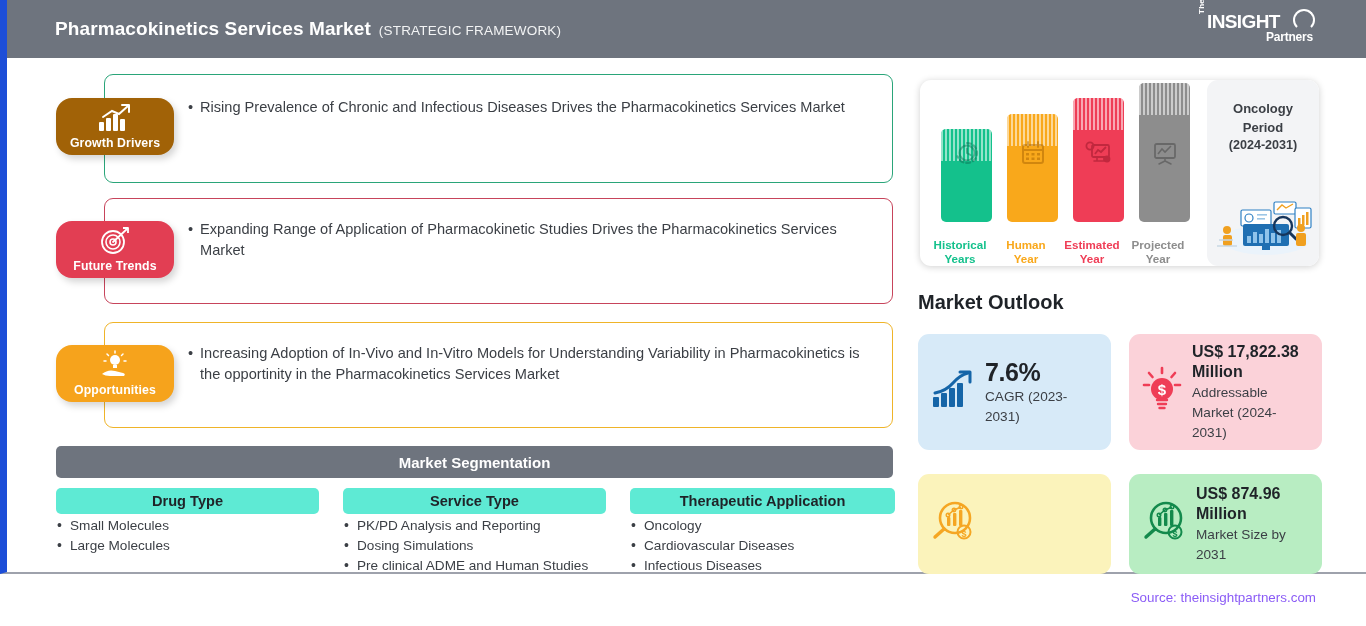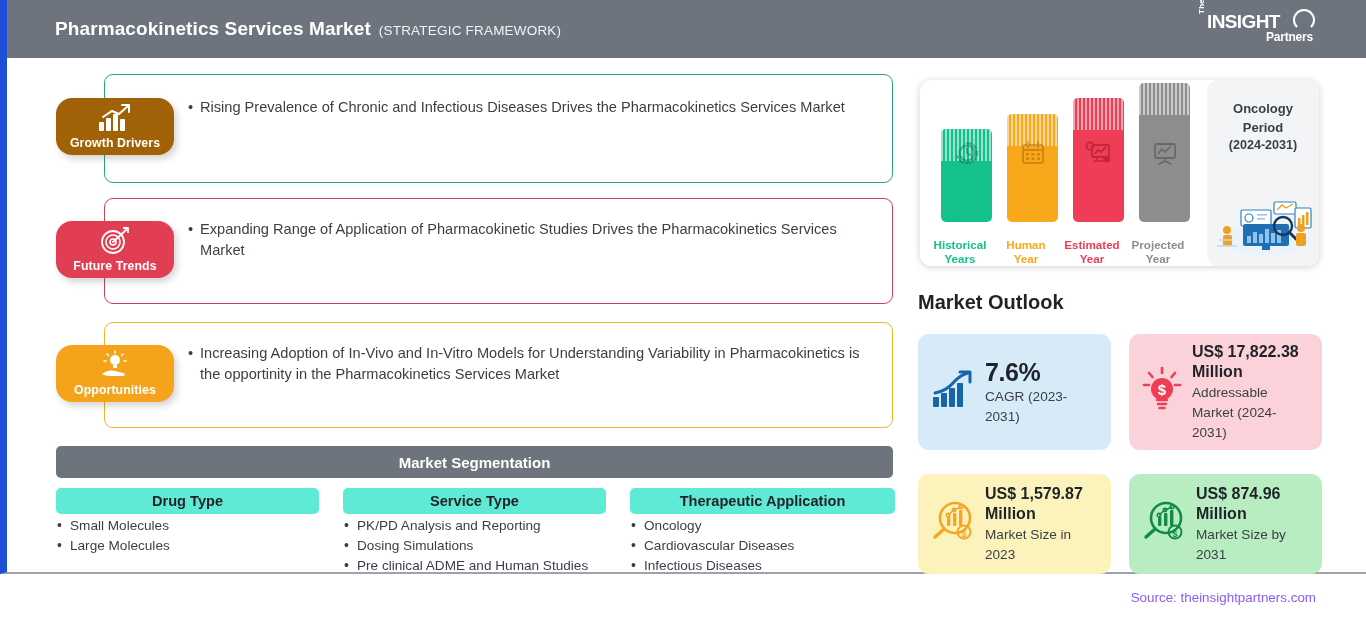--- a/index.html
+++ b/index.html
@@ -477,24 +477,20 @@
           </g>
         <path d="M18 16 L24 11 L31 8" stroke="#f5a623" stroke-width="1.6" fill="none"></path>
         <circle cx="18" cy="16" r="1.8" fill="none" stroke="#f5a623" stroke-width="1.4"></circle>
         <circle cx="24" cy="11" r="1.8" fill="none" stroke="#f5a623" stroke-width="1.4"></circle>
         <circle cx="31" cy="8" r="1.8" fill="none" stroke="#f5a623" stroke-width="1.4"></circle>
         <path d="M14 30 L5 38" stroke="#f5a623" stroke-width="3.4" stroke-linecap="round"></path>
         <circle cx="34" cy="33" r="6.5" fill="none" stroke="#f5a623" stroke-width="2"></circle>
         <text x="34" y="37.5" font-size="9" font-weight="bold" fill="#f5a623" text-anchor="middle" font-family="Liberation Sans, sans-serif">$</text>
       </svg>
     </span>
-    <span class="ocard-body">
-      <span class="ocard-val" style="display:block">US$ 1,579.87 Million</span>
-      <span class="ocard-lbl" style="display:block">Market Size in 2023</span>
-    </span>
   </div>
 
   <div class="ocard ocard-3">
     <span class="ocard-ic">
       <svg width="46" height="46" viewBox="0 0 46 46">
         <circle cx="25" cy="19" r="15" fill="none" stroke="#138a4c" stroke-width="2.6"></circle>
         <g fill="#138a4c">
             <rect x="17" y="18" width="3.4" height="9" rx="1"></rect>
             <rect x="23" y="14" width="3.4" height="13" rx="1"></rect>
             <rect x="29" y="11" width="3.4" height="16" rx="1"></rect>

